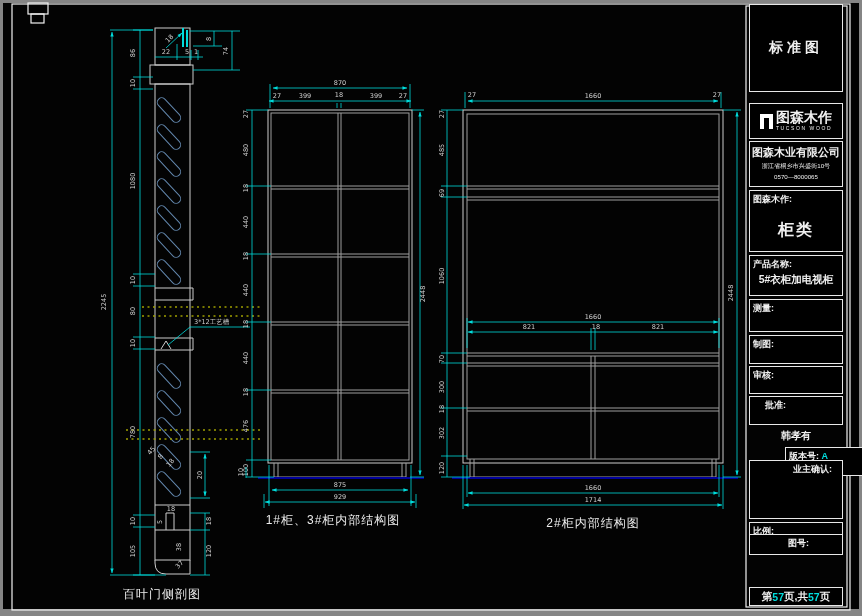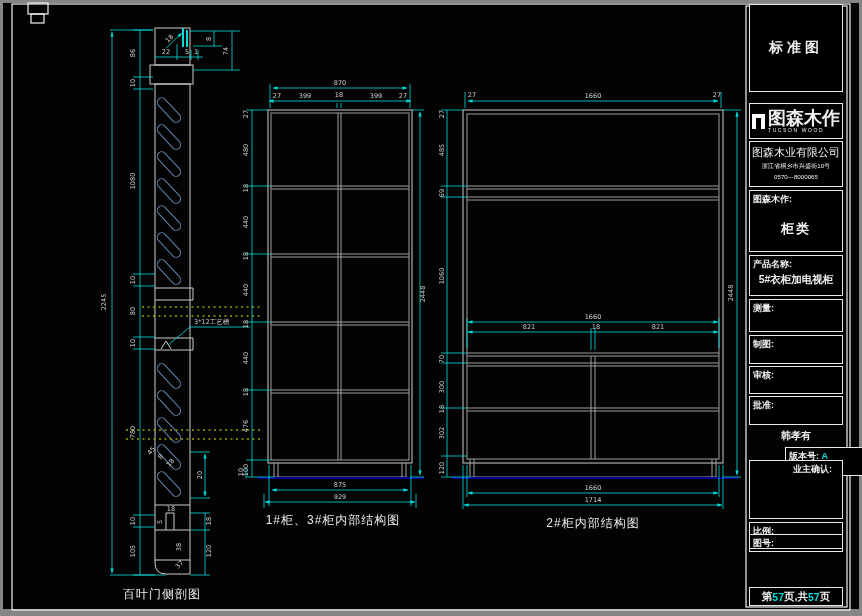--- a/index.html
+++ b/index.html
@@ -25,23 +25,23 @@
   .tb-box{position:absolute;left:749px;width:94px;border:1px solid #e8e8e8;background:#000;
           box-sizing:border-box;color:#f0f0f0;}
   .tb-label{font-size:9px;font-weight:bold;padding:2px 0 0 3px;}
   .tb-value{text-align:center;font-weight:bold;margin-top:47px;}
   .tb-header{display:flex;align-items:center;justify-content:center;
              font-size:14px;font-weight:bold;letter-spacing:4px;}
   .logo-row{display:flex;align-items:center;justify-content:center;height:100%;gap:3px;}
   .logo-icon{display:inline-block;width:13px;height:15px;background:#fff;position:relative;}
   .logo-icon::after{content:"";position:absolute;left:4px;top:4px;width:5px;height:11px;background:#000;}
   .logo-txt{display:flex;flex-direction:column;line-height:1;}
-  .logo-brand{font-size:18px;font-weight:bold;}
+  .logo-brand{font-size:14px;font-weight:bold;font-family:Liberation Mono, monospace;}
   .logo-sub{font-size:5px;letter-spacing:1.6px;margin-top:1px;}
-  .co-name{font-size:11px;font-weight:normal;text-align:center;margin-top:3px;}
+  .co-name{font-size:11px;font-weight:bold;text-align:center;margin-top:3px;}
   .co-line{font-size:6.5px;text-align:center;margin-top:2px;transform:scale(.95);}
   .cyan{color:#00dcdc;}
   .page-box{display:flex;align-items:center;justify-content:center;font-size:10.5px;font-weight:bold;}
 </style>
 </head>
 <body>
 
 <div class="screen">
   <div class="canvas"></div>
 
@@ -236,54 +236,54 @@
         </span>
       </div>
     </div>
     <div class="tb-box" style="top:141px;height:46px;">
       <div class="co-name">图森木业有限公司</div>
       <div class="co-line">浙江省桐乡市兴盛街10号</div>
       <div class="co-line">0570—8000065</div>
     </div>
     <div class="tb-box" style="top:190px;height:62px;">
       <div class="tb-label">图森木作:</div>
-      <div class="tb-value" style="font-size:13px;letter-spacing:2px;margin-top:14px;">柜类</div>
+      <div class="tb-value" style="font-size:16px;letter-spacing:2px;margin-top:14px;">柜类</div>
     </div>
     <div class="tb-box" style="top:255px;height:41px;">
       <div class="tb-label">产品名称:</div>
       <div class="tb-value" style="font-size:10.5px;margin-top:2px;">5#衣柜加电视柜</div>
     </div>
     <div class="tb-box" style="top:299px;height:33px;">
       <div class="tb-label">测量:</div>
     </div>
     <div class="tb-box" style="top:335px;height:29px;">
       <div class="tb-label">制图:</div>
       <div class="tb-value" style="font-size:10px;">居晓丽</div>
     </div>
     <div class="tb-box" style="top:366px;height:28px;">
       <div class="tb-label">审核:</div>
       <div class="tb-value" style="font-size:10px;">韩孝有</div>
     </div>
-    <div class="tb-box" style="top:396px;height:29px;">
+    <div class="tb-box" style="top:396px;height:29px;padding-left:12px;">
       <div class="tb-label">批准:</div>
       <div class="tb-value" style="font-size:10px;">陈炎飞</div>
     </div>
     <div class="tb-box" style="top:447px;height:29px;margin-left:36px;">
       <div class="tb-label">
         <span>版本号:</span>
         <span class="cyan">A</span>
       </div>
     </div>
     <div class="tb-box" style="top:460px;height:59px;padding-left:40px;">
       <div class="tb-label">业主确认:</div>
     </div>
     <div class="tb-box" style="top:522px;height:30px;">
       <div class="tb-label">比例:</div>
     </div>
-    <div class="tb-box" style="top:534px;height:15px;">
+    <div class="tb-box" style="top:534px;height:21px;padding-left:35px;">
       <div class="tb-label">图号:</div>
     </div>
     <div class="tb-box page-box" style="top:587px;height:19px;">
       <span>第</span>
         <span class="cyan">57</span>
         <span>页,共 </span>
         <span class="cyan">57</span>
         <span> 页</span>
     </div>
   </div>

